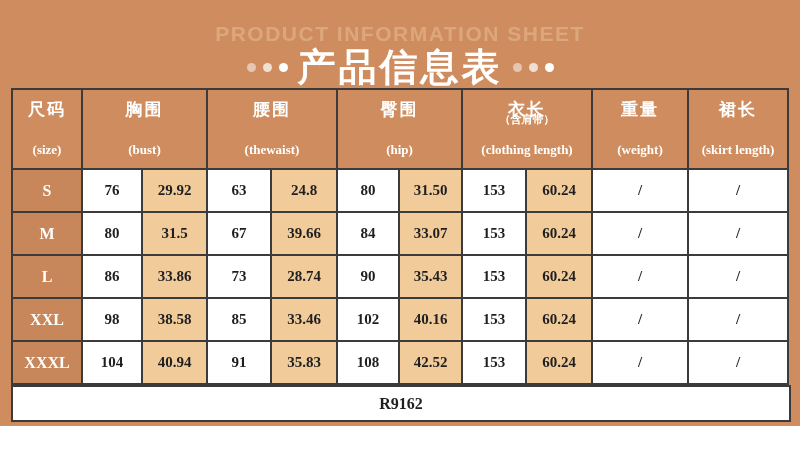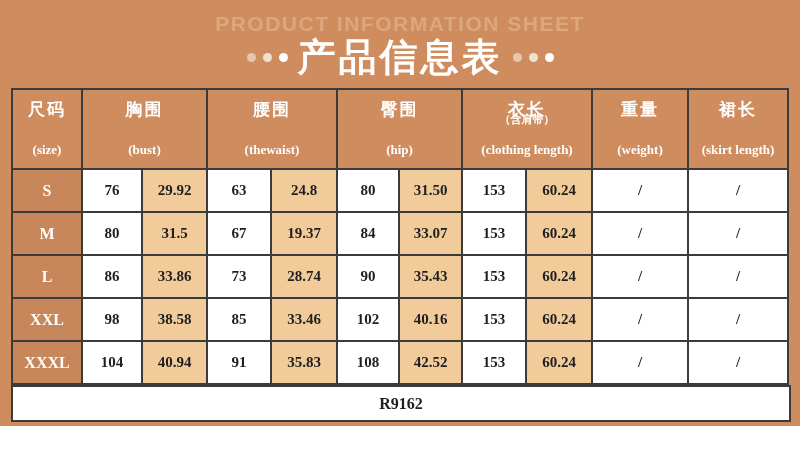--- a/index.html
+++ b/index.html
@@ -14,21 +14,21 @@
   .orange-band {
     position: absolute; top: 0; left: 0;
     width: 800px; height: 426px;
     background: var(--orange-bg, #CF8D5F);
   }
   .content { position: relative; z-index: 1; }
 
   
   .sheet-header { height: 88px; text-align: center; }
   .subtitle {
-    padding-top: 12px;
+    padding-top: 22px;
     font-family: "Liberation Sans", sans-serif;
     font-weight: bold;
     font-size: 21px;
     letter-spacing: 1.5px;
     color: var(--subtitle-text, #DCA77D);
   }
   .title-row {
     margin-top: 1px;
     display: flex; align-items: center; justify-content: center;
   }
@@ -201,21 +201,21 @@
         <td class="cm">153</td>
         <td class="inch">60.24</td>
         <td>/</td>
         <td>/</td>
       </tr>
       <tr>
         <td class="size">M</td>
         <td class="cm">80</td>
         <td class="inch">31.5</td>
         <td class="cm">67</td>
-        <td class="inch">19.37</td>
+        <td class="inch">39.66</td>
         <td class="cm">84</td>
         <td class="inch">33.07</td>
         <td class="cm">153</td>
         <td class="inch">60.24</td>
         <td>/</td>
         <td>/</td>
       </tr>
       <tr>
         <td class="size">L</td>
         <td class="cm">86</td>

